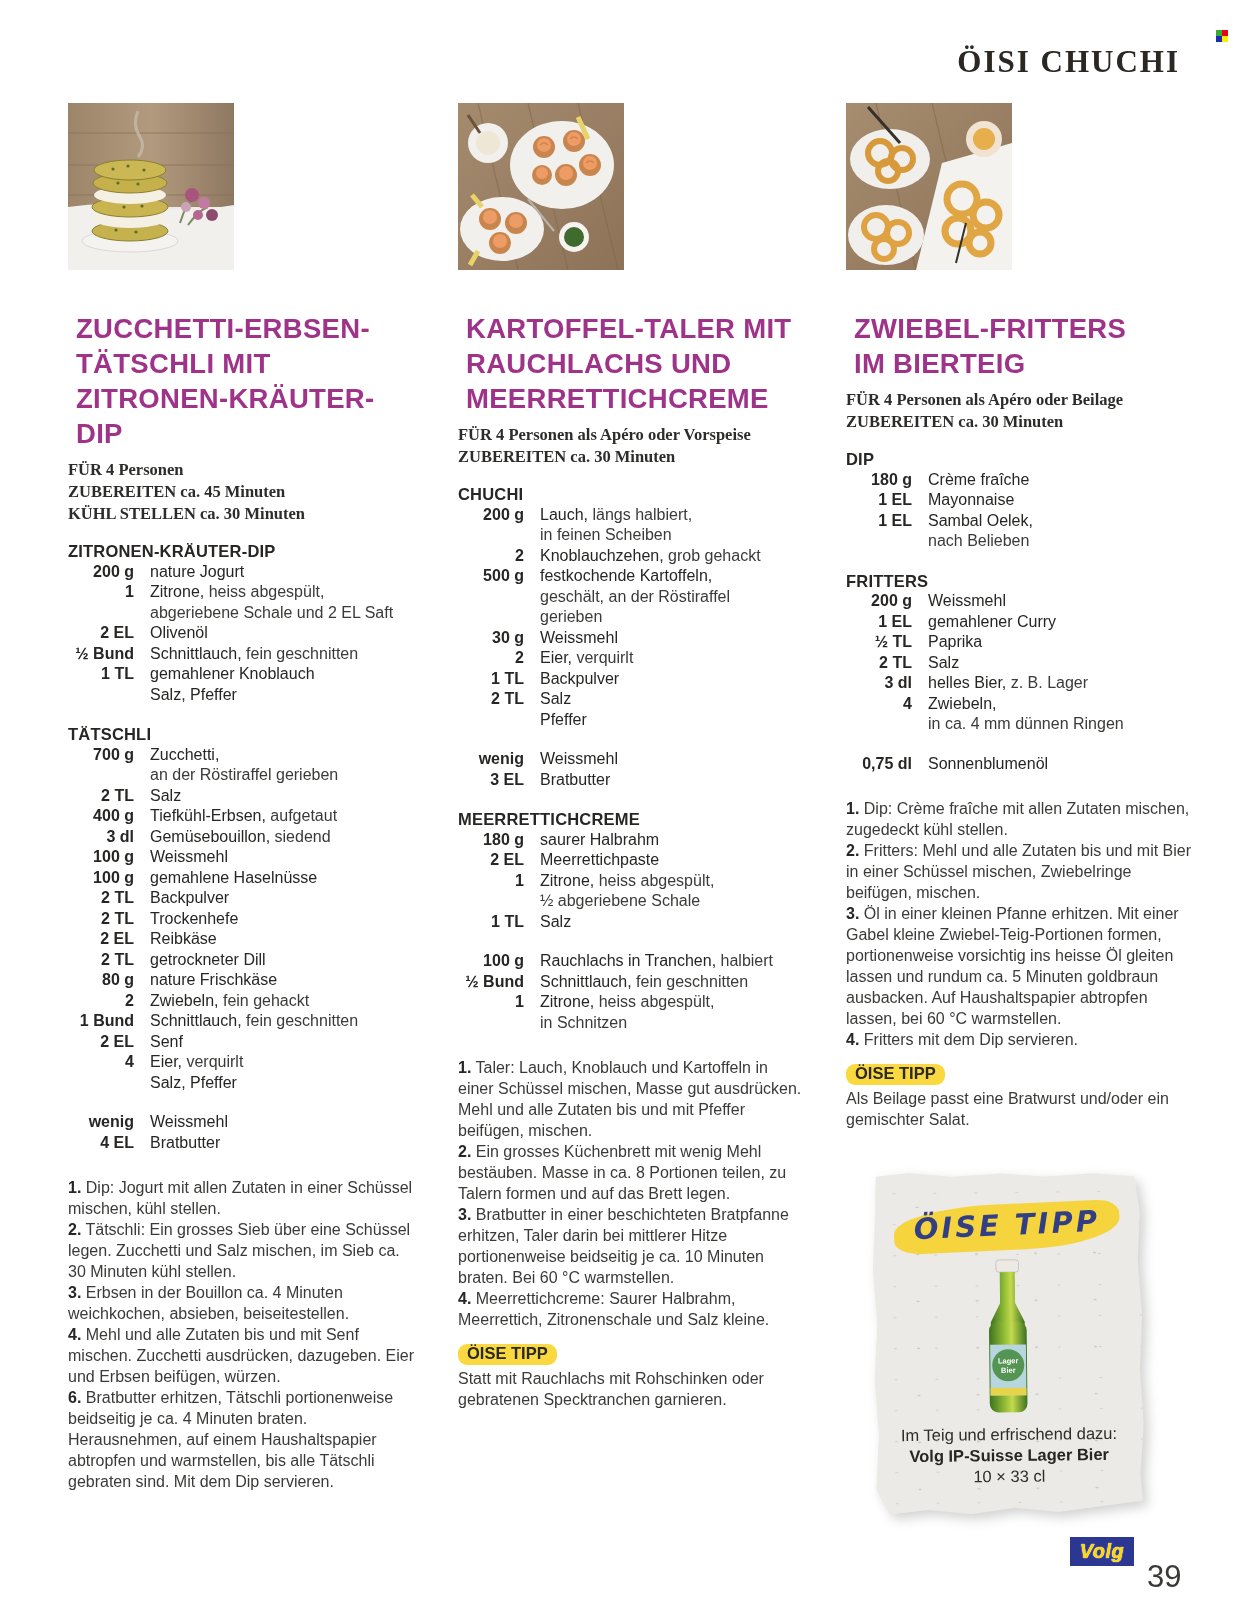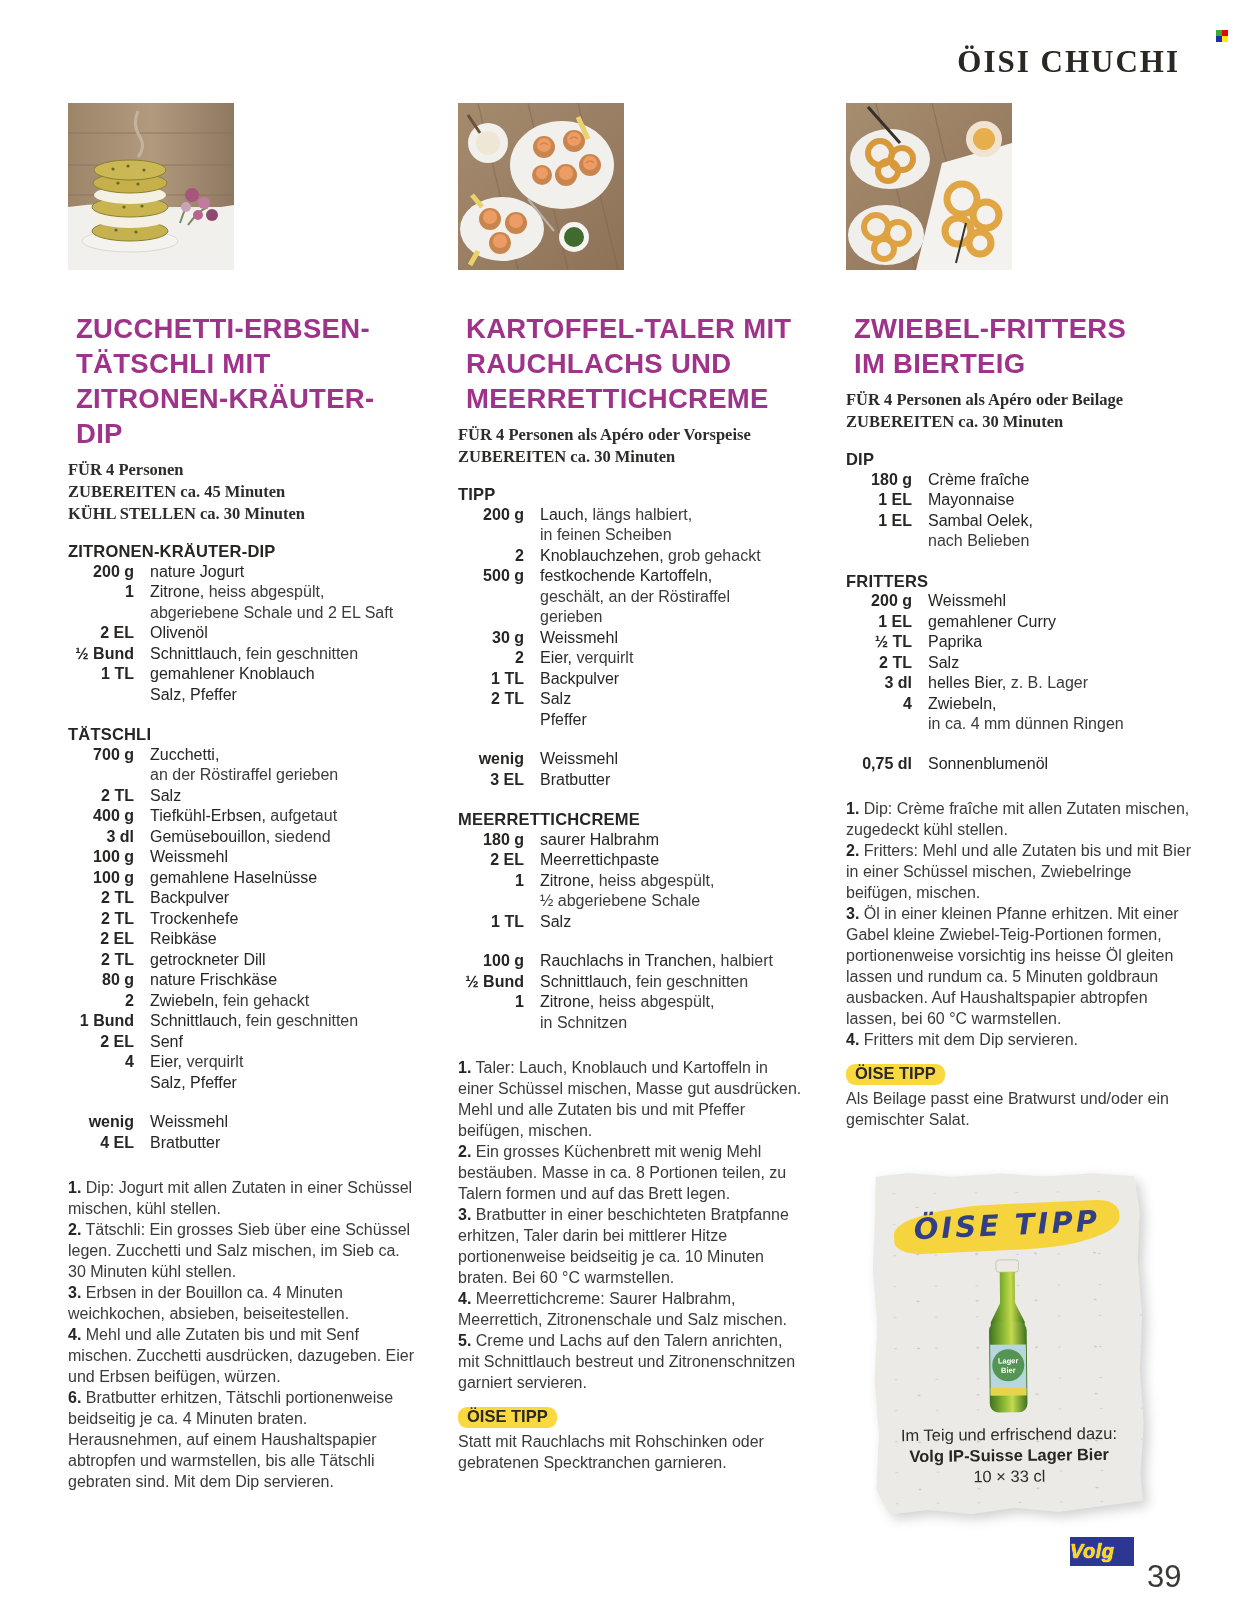--- a/index.html
+++ b/index.html
@@ -56,21 +56,21 @@
          border-radius:46% 10% 42% 12% / 55% 30% 60% 28%;transform:rotate(-2deg);}
   .brush span{display:inline-block;font-weight:800;font-style:italic;font-size:29px;
               letter-spacing:3px;color:#333f85;font-family:"DejaVu Sans",sans-serif;}
   .bottle{margin:8px auto 2px;}
   .card-line1{font-size:16.5px;line-height:21px;color:#2e2d2b;margin:2px 0 0;}
   .card-line2{font-size:16.5px;line-height:21px;font-weight:800;color:#272624;margin:0;}
   .card-line3{font-size:16.5px;line-height:21px;color:#2e2d2b;margin:0;}
 
   
   .volg-logo{position:absolute;left:1070px;top:1537px;width:64px;height:29px;background:#2c3792;
-             display:flex;align-items:center;justify-content:flex-start;}
+             display:flex;align-items:center;justify-content:center;}
   .volg-logo span{color:#ffd503;font-weight:800;font-style:italic;font-size:20px;letter-spacing:.5px;
                   text-shadow:0 0 1px #fff,0 0 1px #fff;}
   .page-number{position:absolute;left:1147px;top:1531px;font-size:31px;color:#3a3937;margin-top:28px;}
 </style>
 </head>
 <body>
 
 <div class="page">
 
   <div class="mag-header">ÖISI CHUCHI</div>
@@ -379,21 +379,21 @@
 RAUCHLACHS UND
 MEERRETTICHCREME</h2>
     <div class="meta">
 
     <div class="meta-line">FÜR 4 Personen als Apéro oder Vorspeise</div>
         <div class="meta-line">ZUBEREITEN ca. 30 Minuten</div>
       </div>
     <div class="groups">
 
         <div class="group">
-          <div class="group-heading">TIPP</div>
+          <div class="group-heading">CHUCHI</div>
           <div>
 
               <div class="ing-row">
                 <span class="ing-qty">200 g</span>
                 <span class="ing-name"><b>Lauch,</b><span> längs halbiert,
 in feinen Scheiben</span></span>
               </div>
 
               <div class="ing-row">
                 <span class="ing-qty">2</span>
@@ -497,22 +497,21 @@
 in Schnitzen</span></span>
               </div>
             </div>
         </div>
       </div>
     <div class="steps">
 
     <p class="step"><b>1.</b><span> Taler: Lauch, Knoblauch und Kartoffeln in einer Schüssel mischen, Masse gut ausdrücken. Mehl und alle Zutaten bis und mit Pfeffer beifügen, mischen.</span></p>
         <p class="step"><b>2.</b><span> Ein grosses Küchenbrett mit wenig Mehl bestäuben. Masse in ca. 8 Portionen teilen, zu Talern formen und auf das Brett legen.</span></p>
         <p class="step"><b>3.</b><span> Bratbutter in einer beschichteten Bratpfanne erhitzen, Taler darin bei mittlerer Hitze portionenweise beidseitig je ca. 10 Minuten braten. Bei 60 °C warmstellen.</span></p>
-        <p class="step"><b>4.</b><span> Meerrettichcreme: Saurer Halbrahm, Meerrettich, Zitronenschale und Salz mischen.</span></p>
-        <p class="step"><b>5.</b><span> Creme und Lachs auf den Talern anrichten, mit Schnittlauch bestreut und Zitronenschnitzen garniert servieren.</span></p>
+        <p class="step"><b>4.</b><span> Meerrettichcreme: Saurer Halbrahm, Meerrettich, Zitronenschale und Salz kleine.</span></p>
       </div>
     <div class="tip">
       <span class="tip-label">ÖISE TIPP</span>
       <p class="tip-text">Statt mit Rauchlachs mit Rohschinken oder gebratenen Specktranchen garnieren.</p>
     </div>
   </section>
 
   <section class="col" style="left:846px">
     <h2 class="recipe-title">ZWIEBEL-FRITTERS
 IM BIERTEIG</h2>

